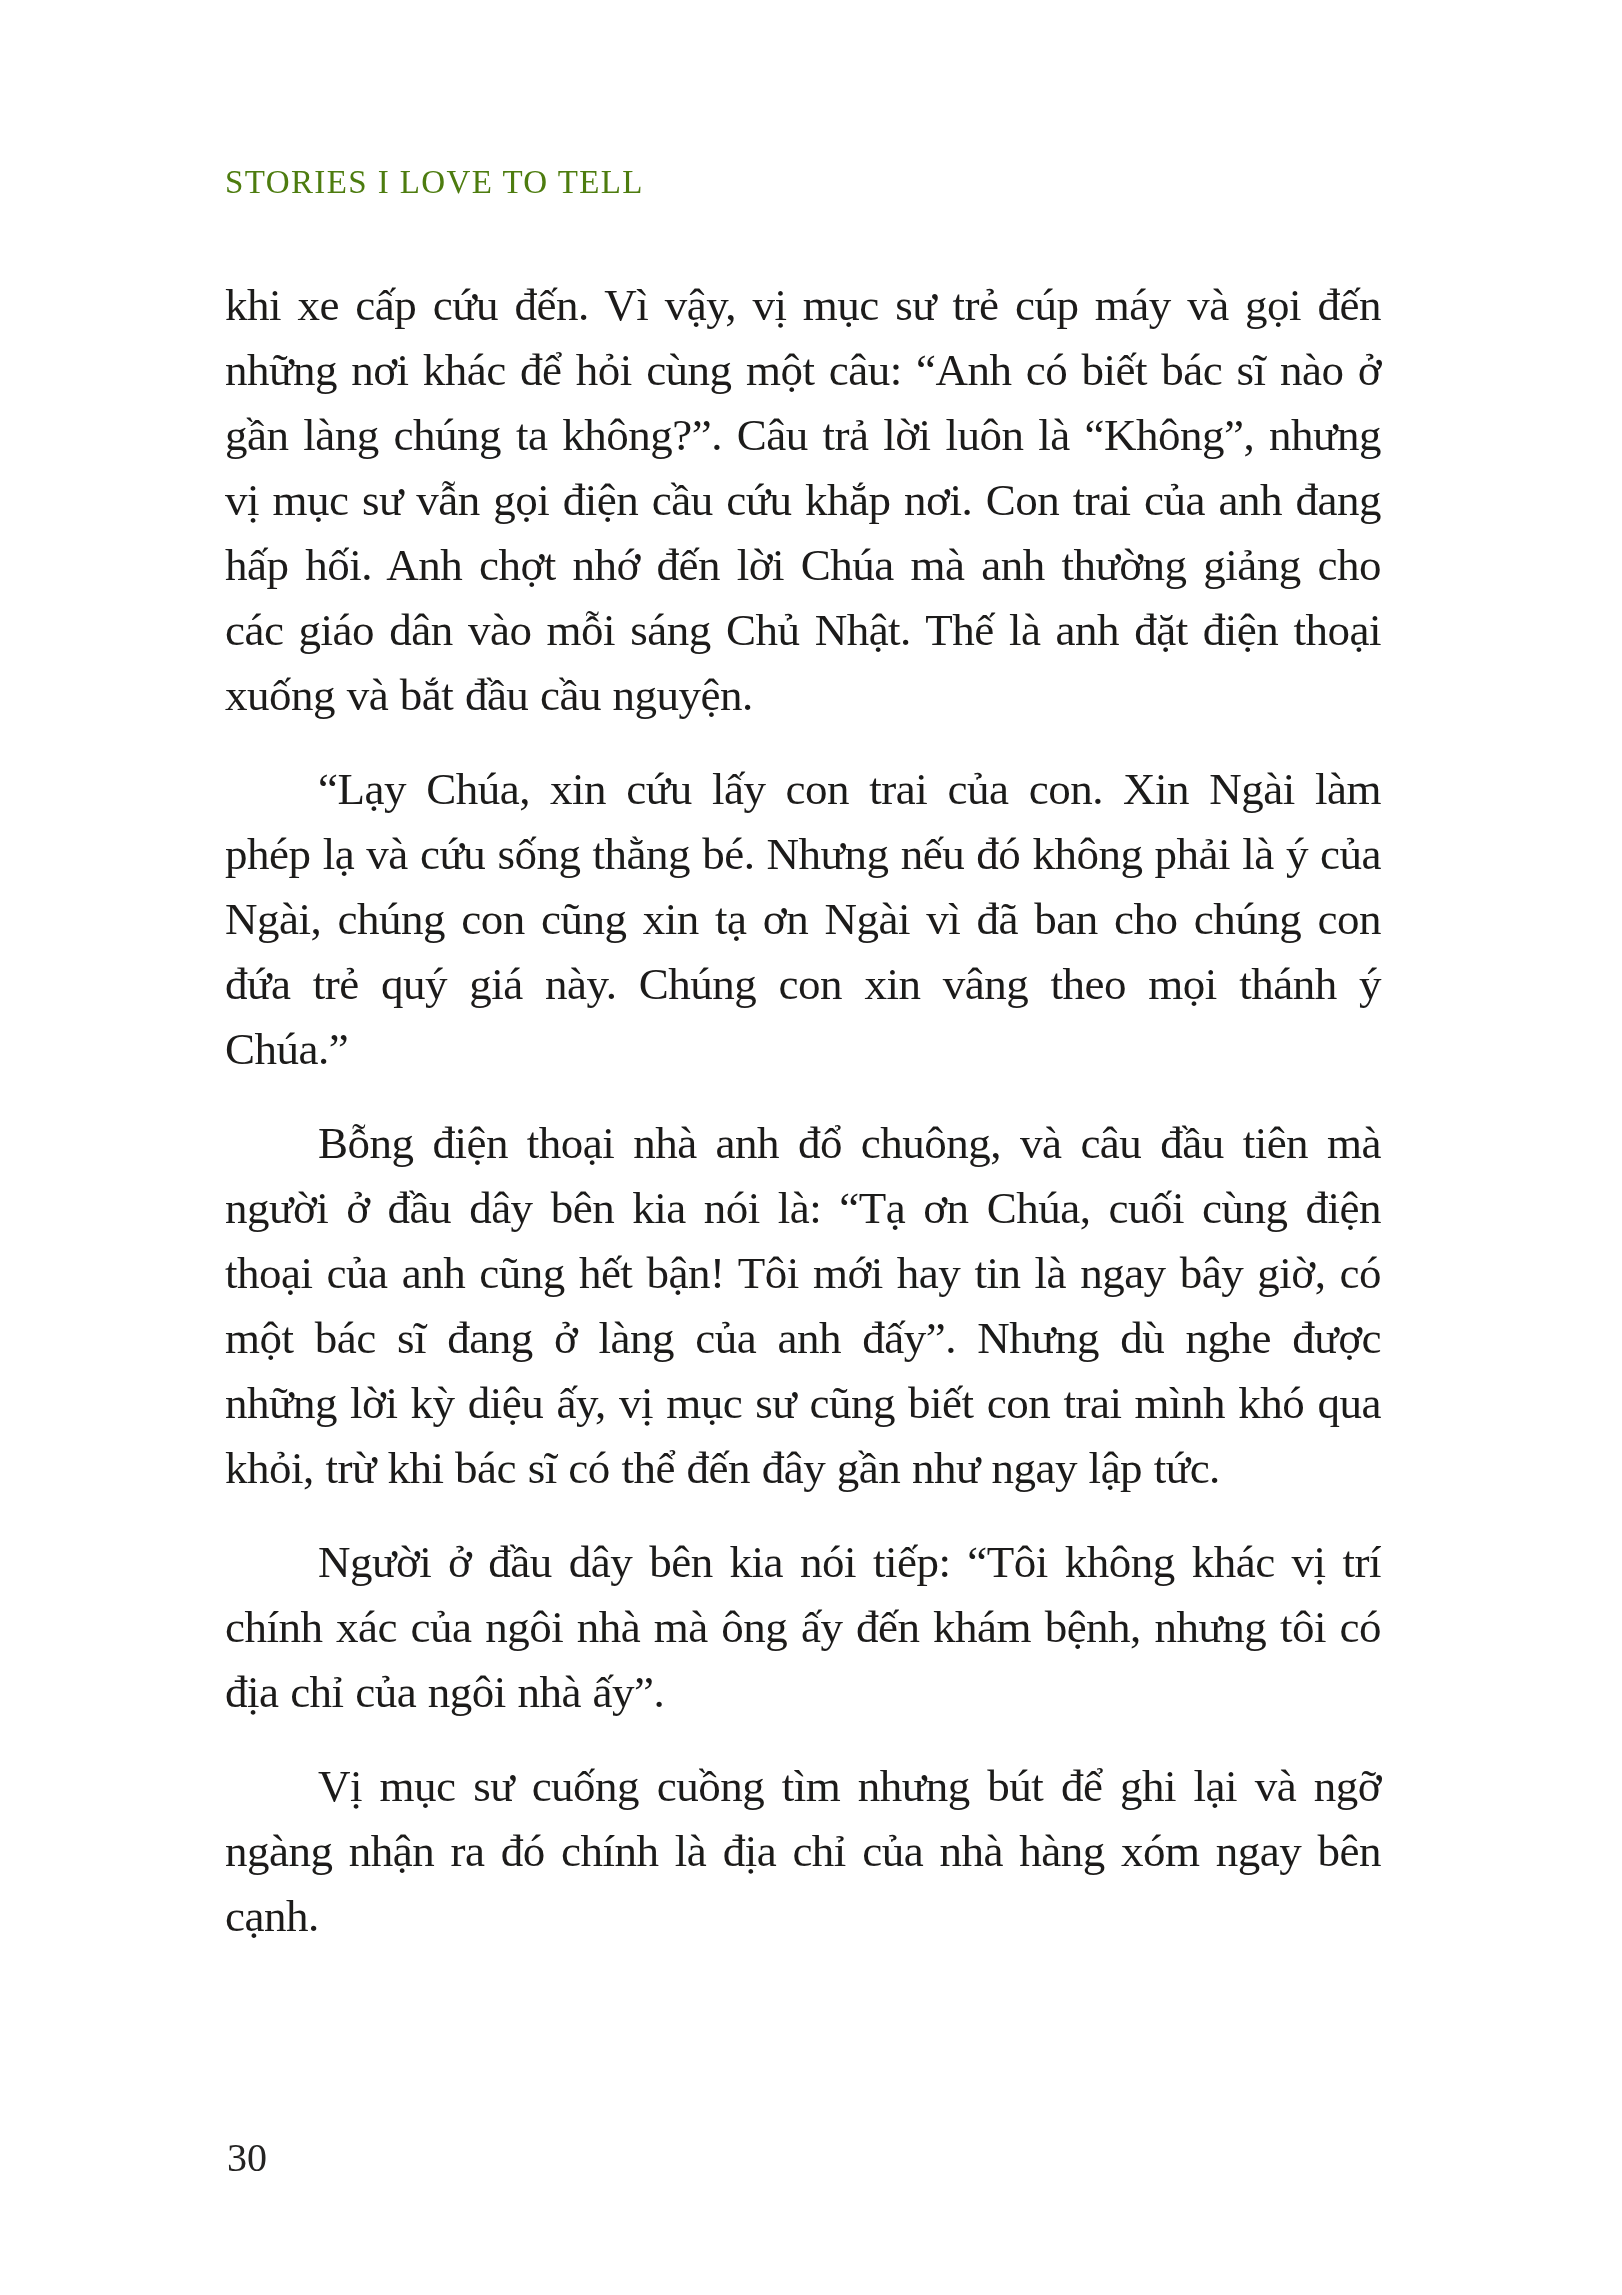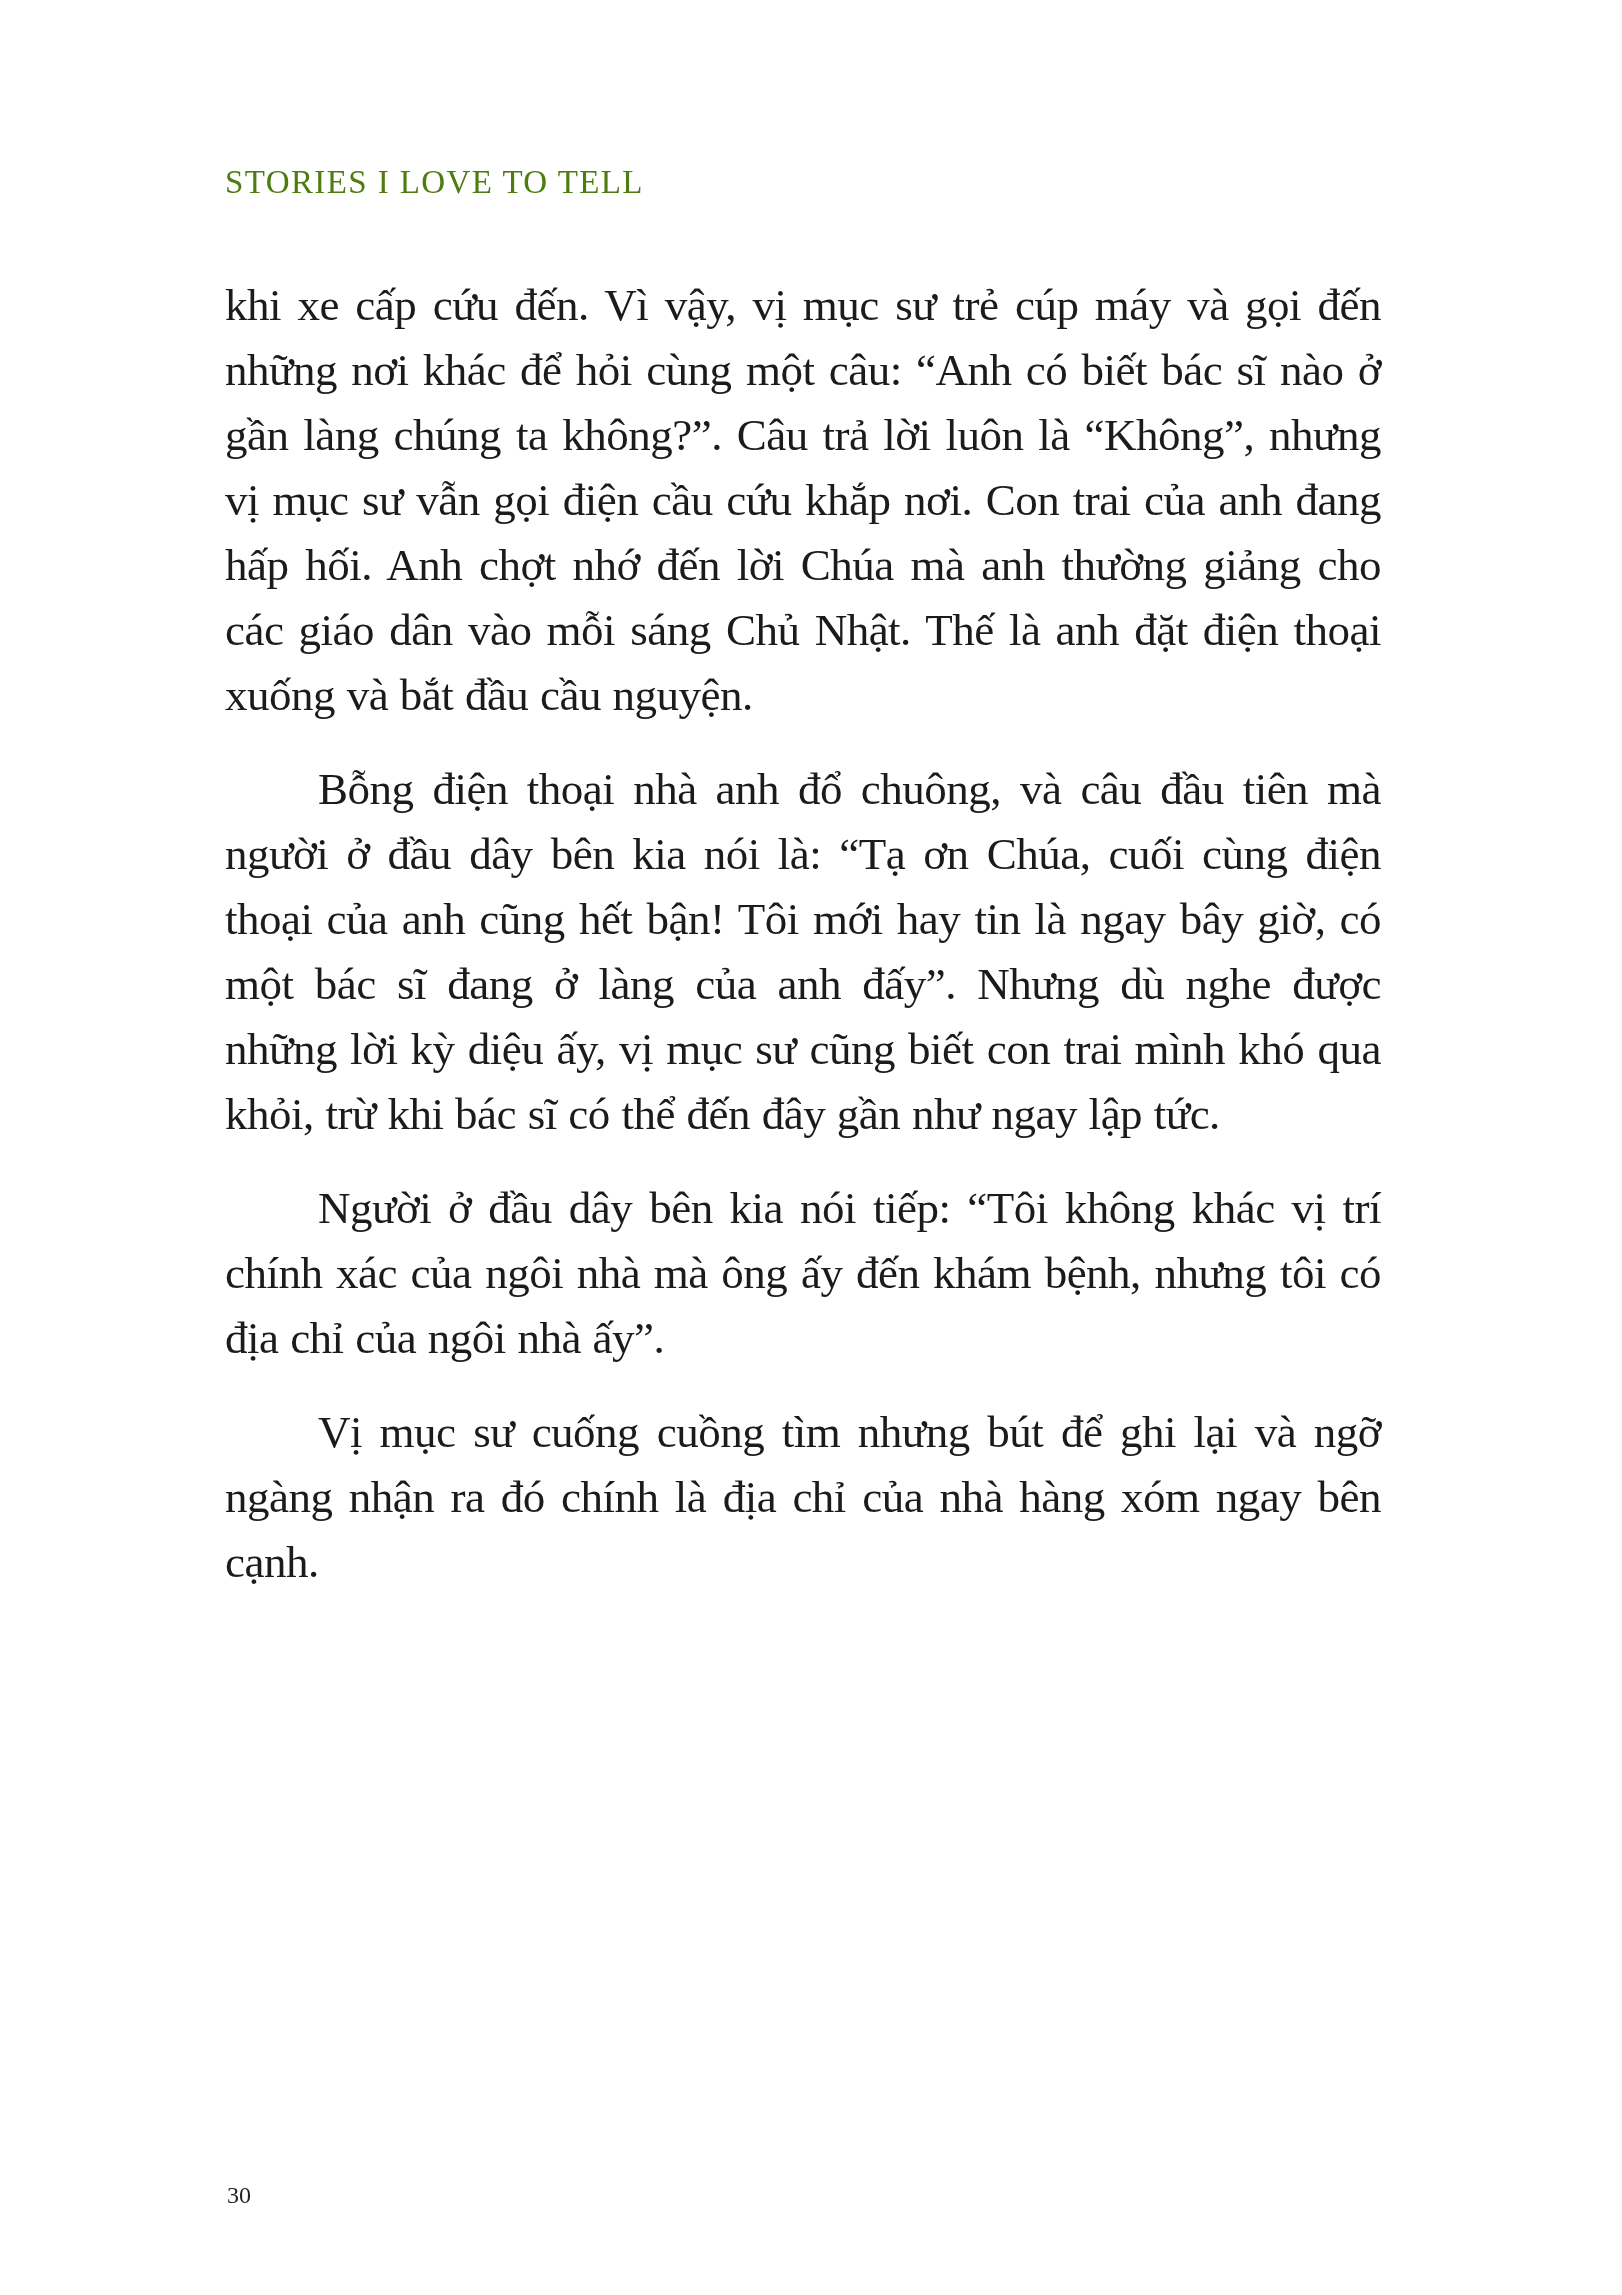--- a/index.html
+++ b/index.html
@@ -40,34 +40,34 @@
     letter-spacing: -0.5px;
     word-spacing: 0.9px;
   }
   .body-text p.indent {
     text-indent: 93px;
   }
   .page-number {
     position: absolute;
     left: 227px;
     top: 2134px;
-    font-size: 24px;
+    font-size: 40px;
     color: #242322;
-    margin-top: 48px;
   }
 </style>
 </head>
 <body>
 
 <div class="page">
 
   <div class="running-header">STORIES I LOVE TO TELL</div>
 
   <div class="body-text">
     <p>khi xe cấp cứu đến. Vì vậy, vị mục sư trẻ cúp máy và gọi đến những nơi khác để hỏi cùng một câu: “Anh có biết bác sĩ nào ở gần làng chúng ta không?”. Câu trả lời luôn là “Không”, nhưng vị mục sư vẫn gọi điện cầu cứu khắp nơi. Con trai của anh đang hấp hối. Anh chợt nhớ đến lời Chúa mà anh thường giảng cho các giáo dân vào mỗi sáng Chủ Nhật. Thế là anh đặt điện thoại xuống và bắt đầu cầu nguyện.</p>
+    <p class="indent">“Lạy Chúa, xin cứu lấy con trai của con. Xin Ngài làm phép lạ và cứu sống thằng bé. Nhưng nếu đó không phải là ý của Ngài, chúng con cũng xin tạ ơn Ngài vì đã ban cho chúng con đứa trẻ quý giá này. Chúng con xin vâng theo mọi thánh ý Chúa.”</p>
     <p class="indent">Bỗng điện thoại nhà anh đổ chuông, và câu đầu tiên mà người ở đầu dây bên kia nói là: “Tạ ơn Chúa, cuối cùng điện thoại của anh cũng hết bận! Tôi mới hay tin là ngay bây giờ, có một bác sĩ đang ở làng của anh đấy”. Nhưng dù nghe được những lời kỳ diệu ấy, vị mục sư cũng biết con trai mình khó qua khỏi, trừ khi bác sĩ có thể đến đây gần như ngay lập tức.</p>
     <p class="indent">Người ở đầu dây bên kia nói tiếp: “Tôi không khác vị trí chính xác của ngôi nhà mà ông ấy đến khám bệnh, nhưng tôi có địa chỉ của ngôi nhà ấy”.</p>
     <p class="indent">Vị mục sư cuống cuồng tìm nhưng bút để ghi lại và ngỡ ngàng nhận ra đó chính là địa chỉ của nhà hàng xóm ngay bên cạnh.</p>
   </div>
 
   <div class="page-number">30</div>
 
 </div>
 
 

